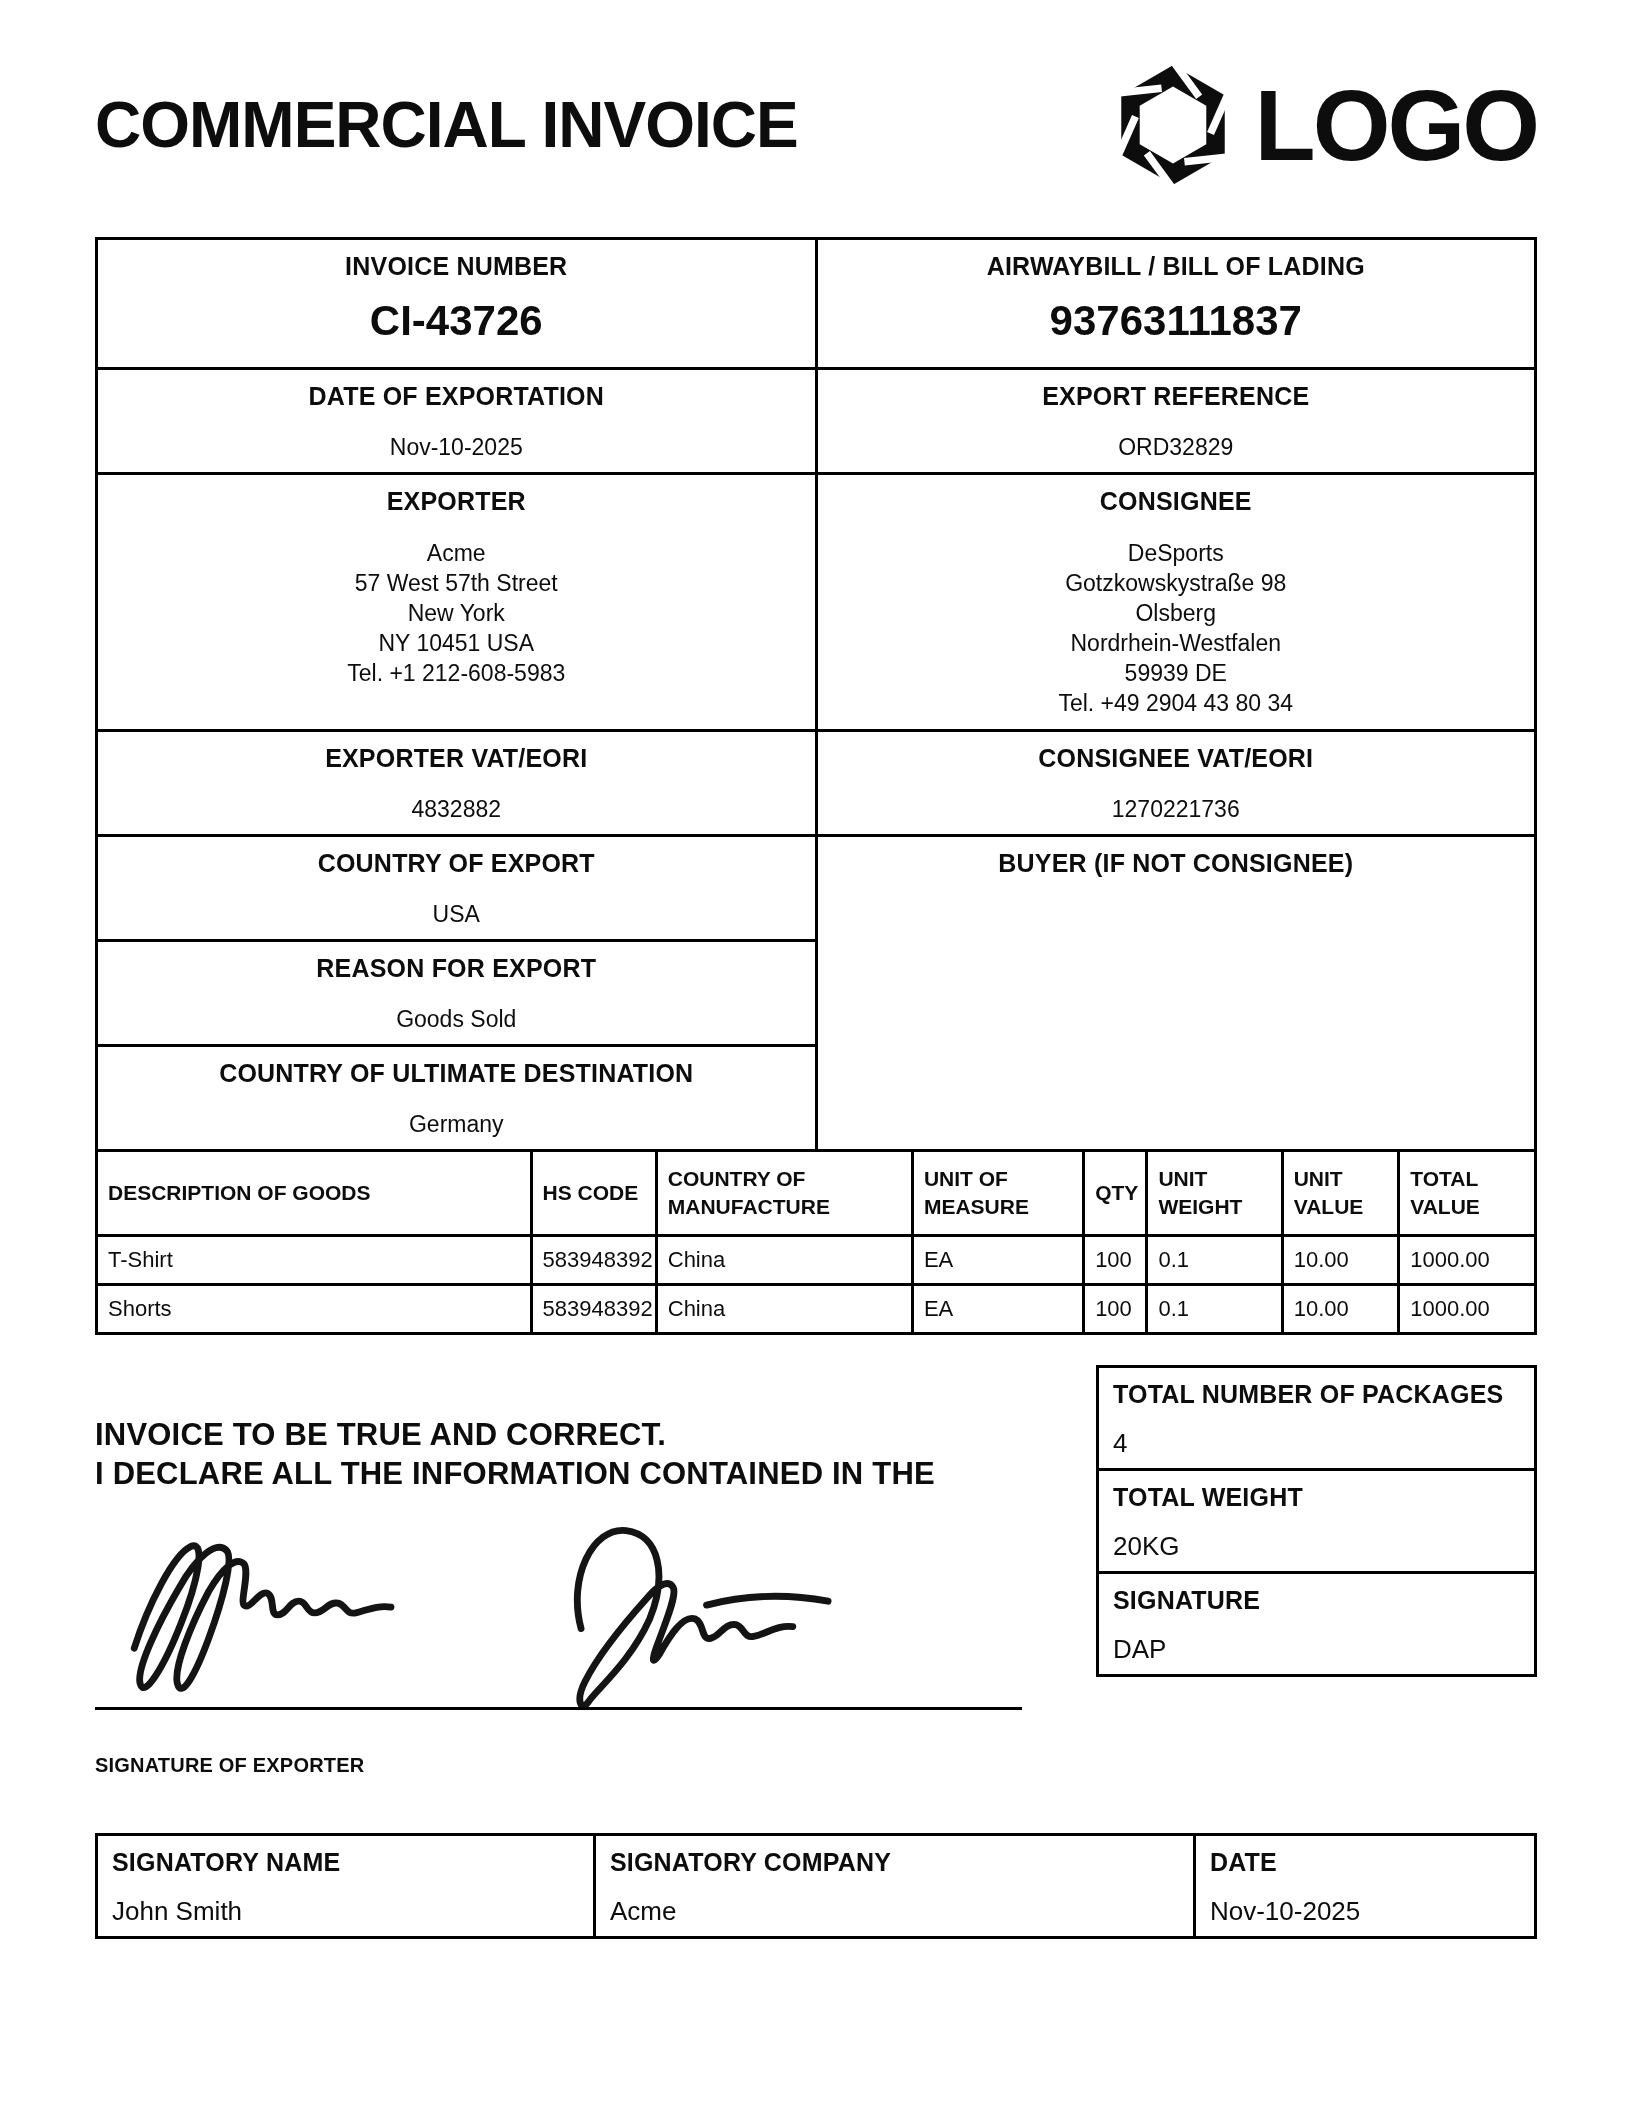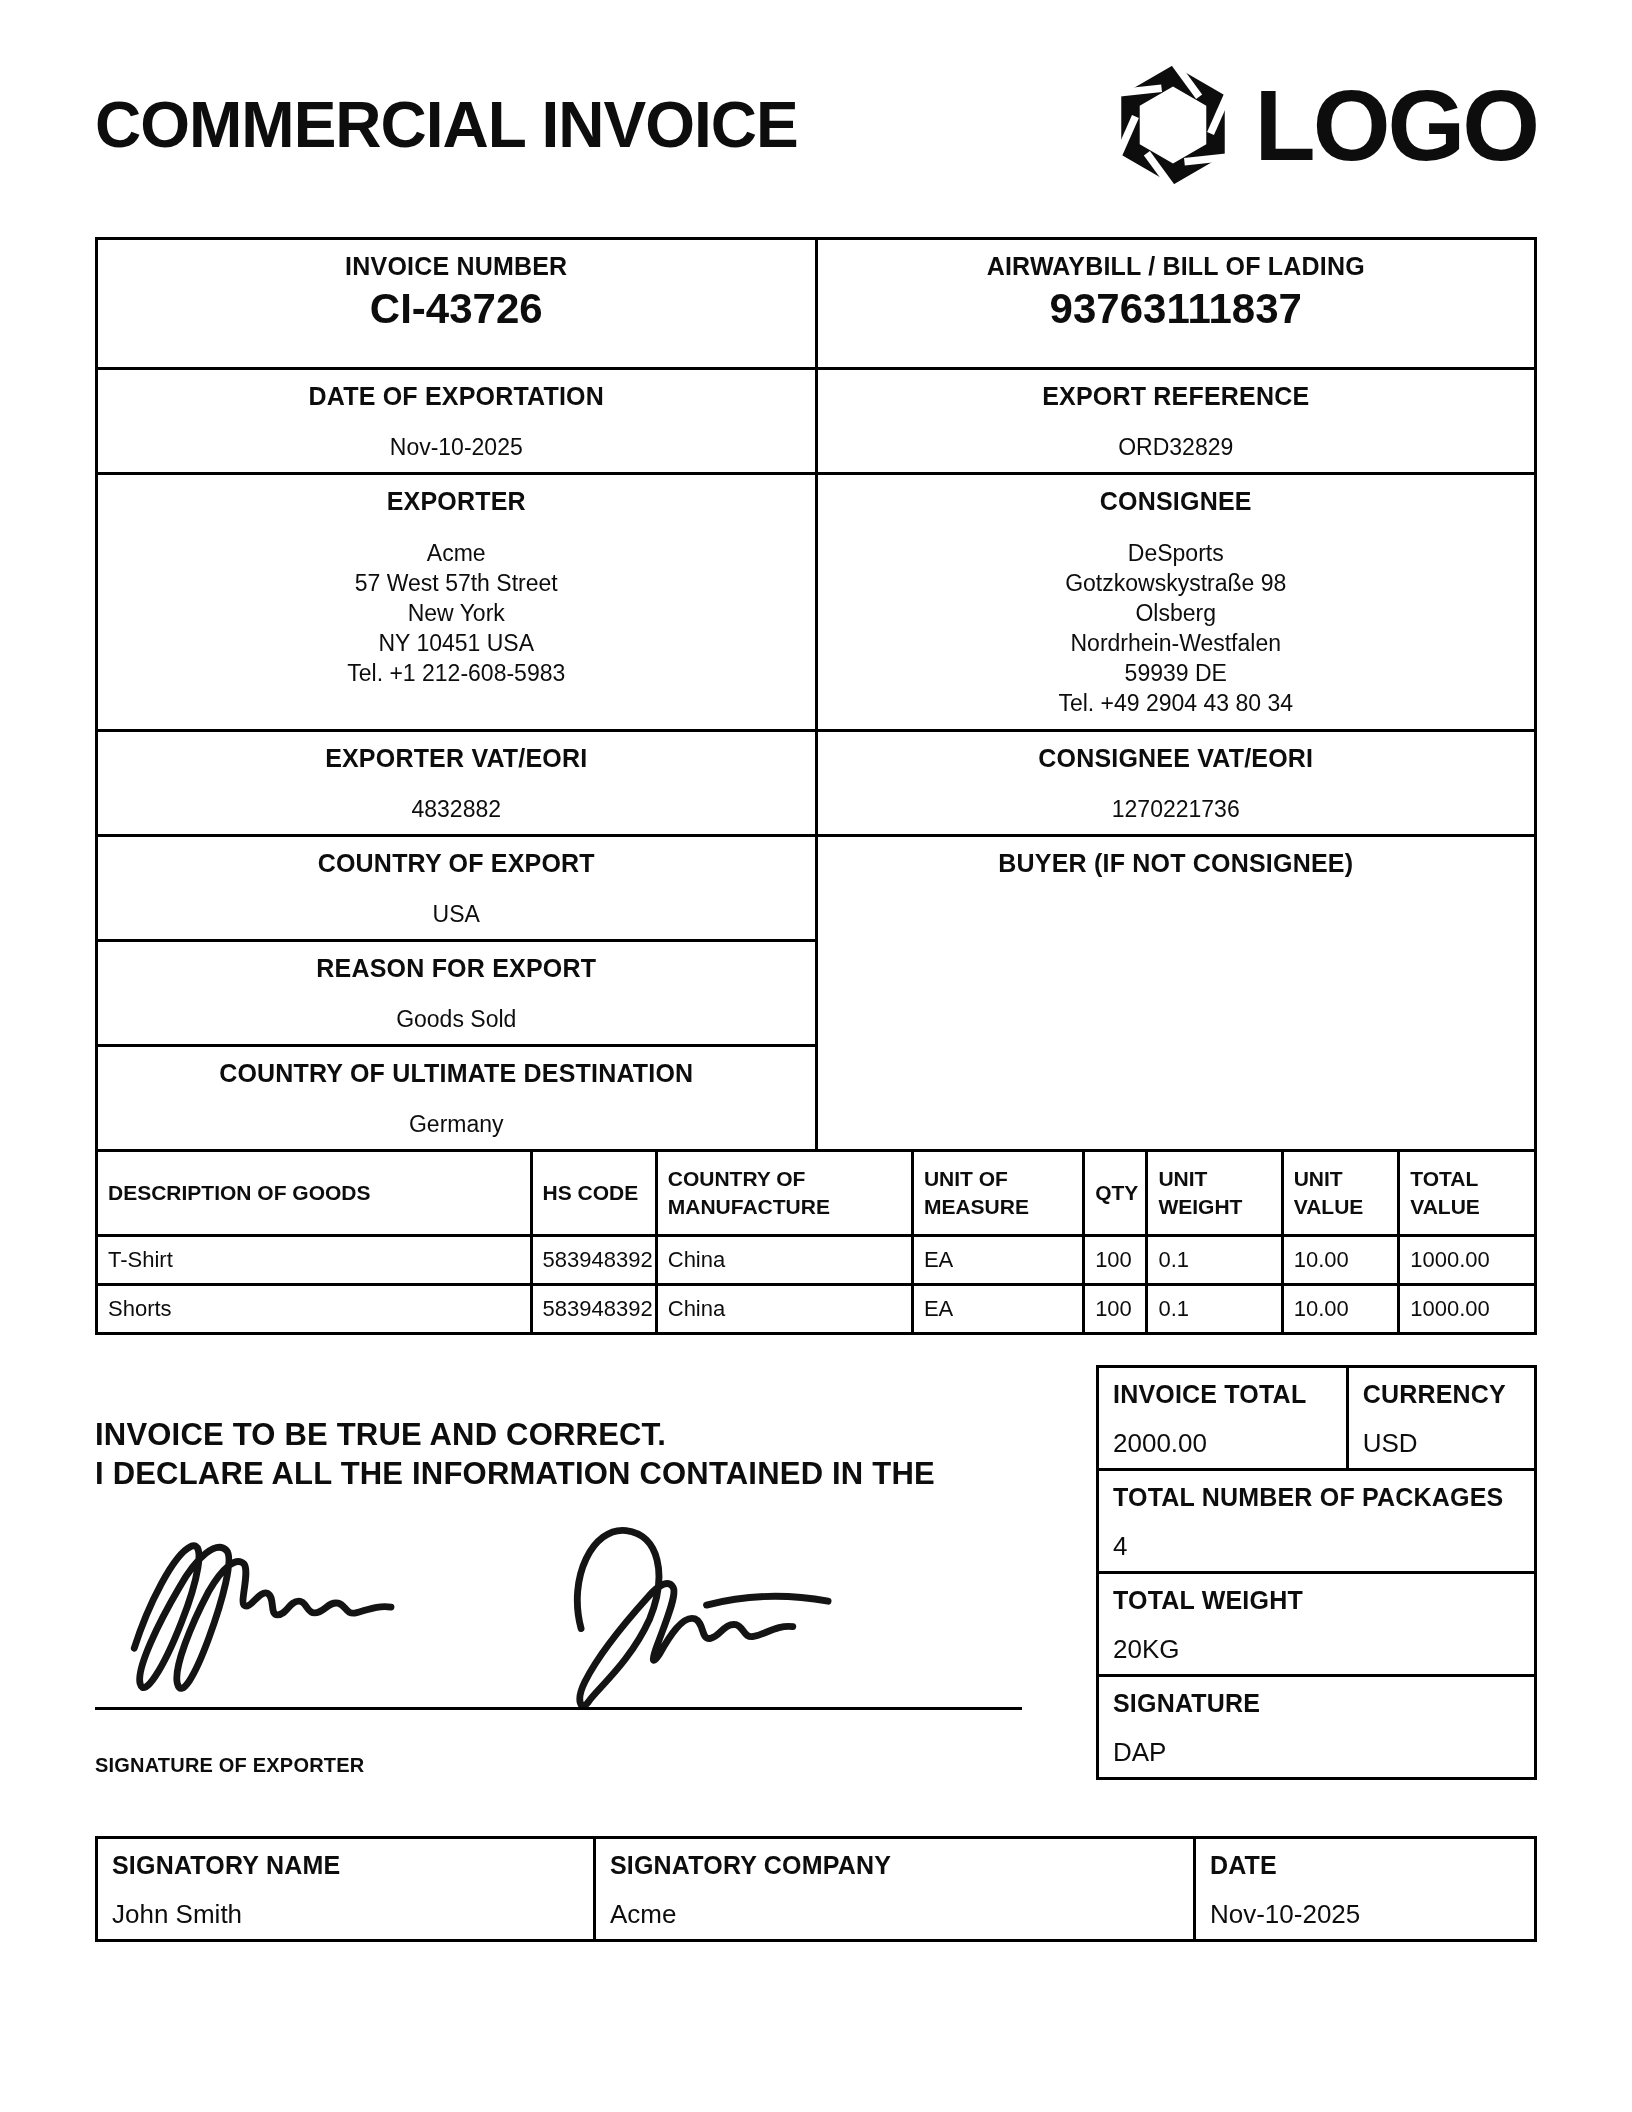--- a/index.html
+++ b/index.html
@@ -14,21 +14,21 @@
   
   .doc-header { display:flex; justify-content:space-between; align-items:center; height:145px;gap:20px; }
   .doc-title { font-size:64px; font-weight:700; letter-spacing:-1px; white-space:nowrap; }
   .logo { display:flex; align-items:center; gap:18px; }
   .logo-icon svg { width:128px; height:128px; display:block; }
   .logo-text { font-size:100px; font-weight:700; letter-spacing:-3px; line-height:1; }
 
   
   .cell-label { font-size:25px; font-weight:700; letter-spacing:.2px; line-height:30px; }
   .cell-value { font-size:23px; margin-top:22px; line-height:28px; }
-  .cell-value-big { font-size:42px; font-weight:700; margin-top:4px; line-height:48px; }
+  .cell-value-big { font-size:42px; font-weight:700; margin-top:16px; line-height:48px; }
   .addr { font-size:23px; margin-top:22px; line-height:30px; }
 
   
   table { border-collapse:collapse; }
   .info-table { width:100%; margin-top:40px;text-align:center; }
   .info-table td { border:3px solid #000; vertical-align:top; padding:11px 14px; }
   tr.r1 td { height:130px; }
   tr.r2 td { height:100px; }
   tr.r3 td { height:245px; }
   tr.r4 td { height:95px; }
@@ -234,30 +234,20 @@
     <div class="sig-line"></div>
     <div class="sig-label">SIGNATURE OF EXPORTER</div>
   </div>
 
   <table class="totals-table">
     <colgroup>
         <col style="width:57%">
         <col style="width:43%">
       </colgroup>
     <tbody>
-        <tr>
-      <td>
-        <div class="cell-label">INVOICE TOTAL</div>
-        <div class="cell-value">2000.00</div>
-      </td>
-      <td>
-        <div class="cell-label">CURRENCY</div>
-        <div class="cell-value">USD</div>
-      </td>
-    </tr>
     <tr>
       <td colspan="2">
         <div class="cell-label">TOTAL NUMBER OF PACKAGES</div>
         <div class="cell-value">4</div>
       </td>
     </tr>
     <tr>
       <td colspan="2">
         <div class="cell-label">TOTAL WEIGHT</div>
         <div class="cell-value">20KG</div>

